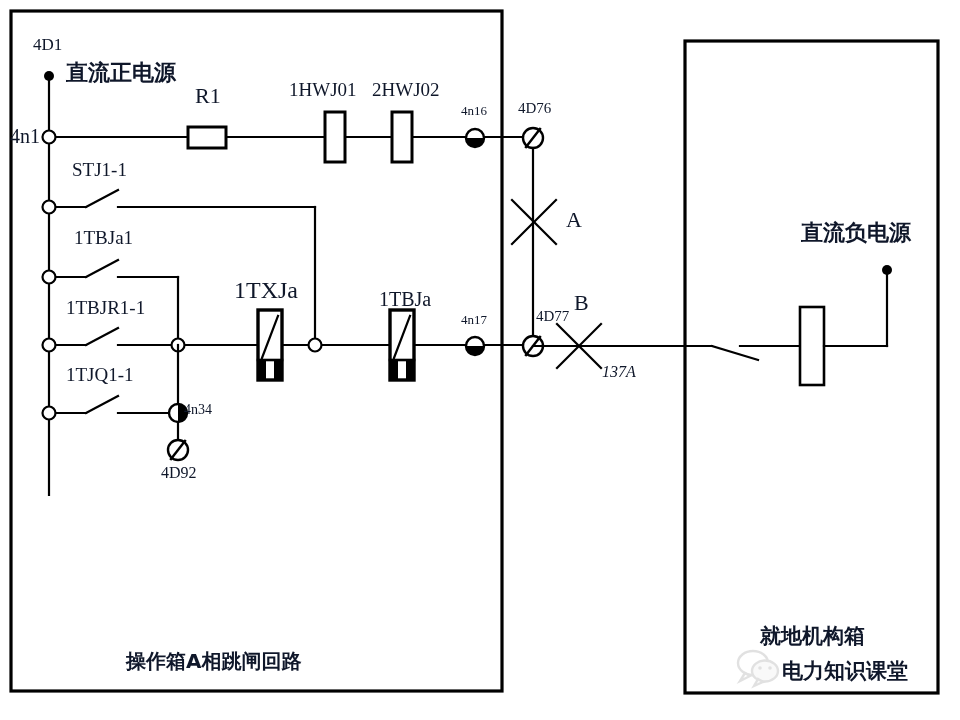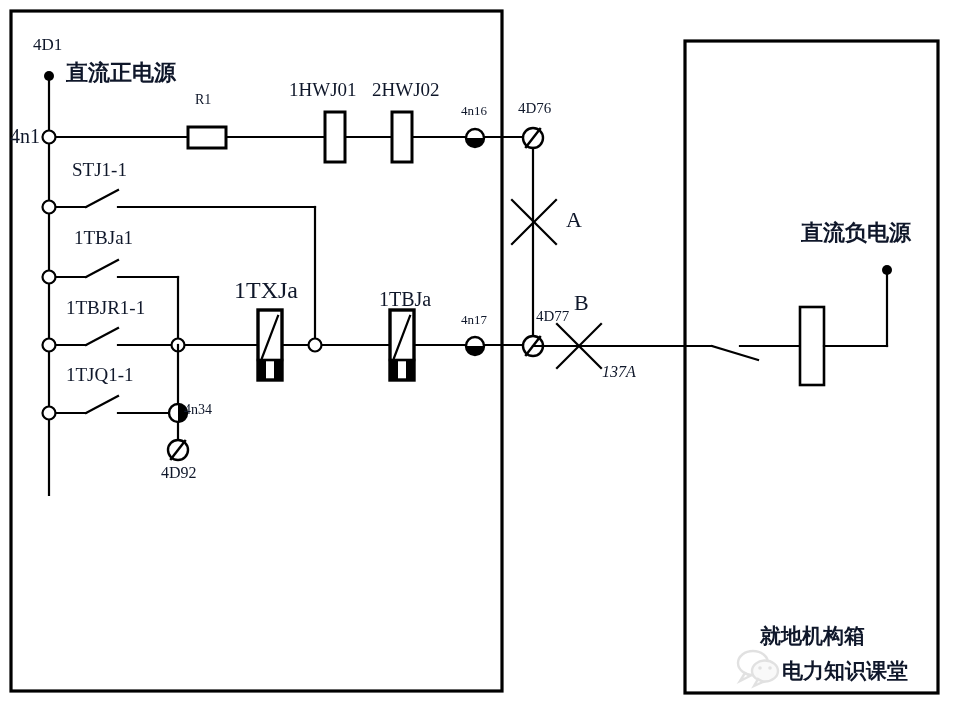--- a/index.html
+++ b/index.html
@@ -165,21 +165,21 @@
       </g>
     </g>
   </svg>
 
   <div class="lbl lbl-lat" style="left:33px; top:36px; font-size:17px;">4D1</div>
 
   <div class="lbl lbl-cn" style="left:66px; top:62px; font-size:22px;">直流正电源</div>
 
   <div class="lbl lbl-lat" style="left:10px; top:126px; font-size:20px;">4n1</div>
 
-  <div class="lbl lbl-lat" style="left:195px; top:93px; font-size:14px;">R1</div>
+  <div class="lbl lbl-lat" style="left:195px; top:85px; font-size:22px;">R1</div>
 
   <div class="lbl lbl-lat" style="left:289px; top:80px; font-size:19px;">1HWJ01</div>
 
   <div class="lbl lbl-lat" style="left:372px; top:80px; font-size:19px;">2HWJ02</div>
 
   <div class="lbl lbl-lat" style="left:461px; top:104px; font-size:13px;">4n16</div>
 
   <div class="lbl lbl-lat" style="left:518px; top:101px; font-size:15px;">4D76</div>
 
   <div class="lbl lbl-lat" style="left:566px; top:209px; font-size:22px;">A</div>
@@ -203,18 +203,19 @@
   <div class="lbl lbl-lat" style="left:461px; top:313px; font-size:13px;">4n17</div>
 
   <div class="lbl lbl-lat" style="left:536px; top:309px; font-size:15px;">4D77</div>
 
   <div class="lbl lbl-lat" style="left:574px; top:292px; font-size:22px;">B</div>
 
   <div class="lbl lbl-lat" style="left:602px; top:364px; font-size:16px;font-style:italic;">137A</div>
 
   <div class="lbl lbl-cn" style="left:801px; top:222px; font-size:22px;">直流负电源</div>
 
+  <div class="lbl lbl-cn" style="left:126px; top:651px; font-size:20px;">操作箱A相跳闸回路</div>
 
   <div class="lbl lbl-cn" style="left:760px; top:626px; font-size:21px;">就地机构箱</div>
 
   <div class="wm" style="left:782px; top:657px; font-size:21px;">电力知识课堂</div>
 
 </div>
 
 </body></html>

